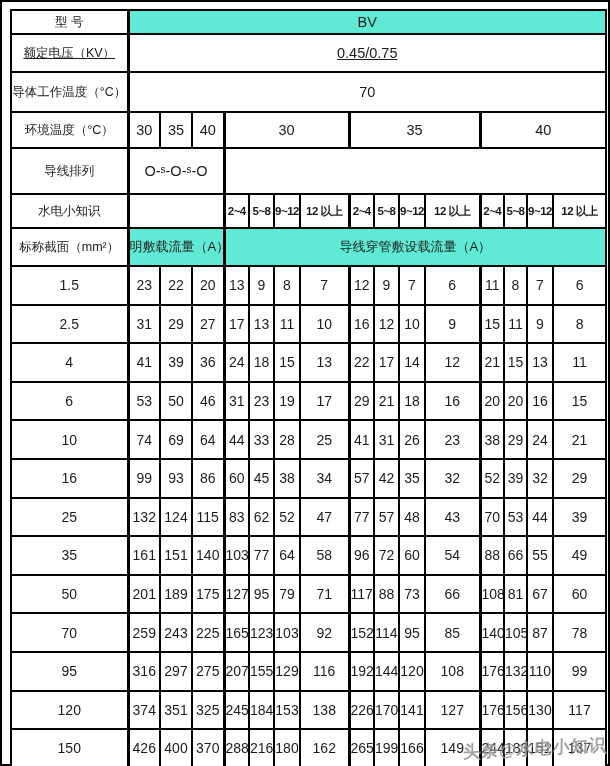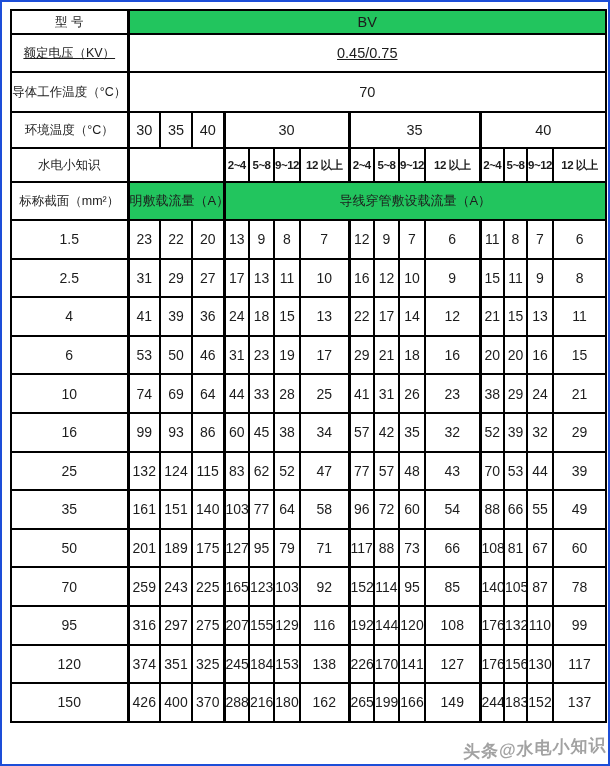--- a/index.html
+++ b/index.html
@@ -3,33 +3,33 @@
 <meta charset="utf-8">
 <style>
   html,body { margin:0; padding:0; }
   body {
     width:610px; height:766px; background:#ffffff; position:relative;
     font-family:"Liberation Sans","DejaVu Sans",sans-serif;
     overflow:hidden;
   }
   .page-frame {
     position:absolute; inset:0; box-sizing:border-box;
-    border:2px solid #1d4ed8;
+    border:2px solid #000000;
   }
   table.spec-table {
     position:absolute; left:8px; top:7px; width:595px;
     border-collapse:collapse; table-layout:fixed;
   }
   td {
     border:2px solid #000; padding:0; margin:0;
     text-align:center; vertical-align:middle;
     color:#1c1c1c; white-space:nowrap; overflow:hidden;
     background:#ffffff;
   }
-  td.gray { background:#22c55e; }
+  td.gray { background:#5eead4; }
   td.gl { border-left-width:3px; }   
   td.lbl { font-size:12.5px; letter-spacing:0; }
   td.val { font-size:14.5px; }
   td.cnt { font-size:11.5px; letter-spacing:-0.5px;font-weight:bold; }
   td.hdr { font-size:13px; }
   td.sec { font-size:14px;margin-left:28px; }
   td.num { font-size:14px; }
   tr.r1 td { height:22px; }
   tr.r2 td { height:36px;text-decoration:underline; }
   tr.r3 td { height:38px; }
@@ -87,20 +87,25 @@
       </tr>
       <tr class="r4">
         <td class="lbl">环境温度（°C）</td>
         <td class="val gl">30</td>
         <td class="val">35</td>
         <td class="val">40</td>
         <td class="val gl" colspan="4">30</td>
         <td class="val gl" colspan="4">35</td>
         <td class="val gl" colspan="4">40</td>
       </tr>
+      <tr class="r5">
+        <td class="lbl">导线排列</td>
+        <td class="val gl" colspan="3">O-ˢ-O-ˢ-O</td>
+        <td class="val gl" colspan="12"></td>
+      </tr>
       <tr class="r6">
         <td class="lbl">水电小知识</td>
         <td class="gl" colspan="3"></td>
         <td class="cnt gl">2~4</td>
         <td class="cnt">5~8</td>
         <td class="cnt">9~12</td>
         <td class="cnt">12 以上</td>
         <td class="cnt gl">2~4</td>
         <td class="cnt">5~8</td>
         <td class="cnt">9~12</td>

